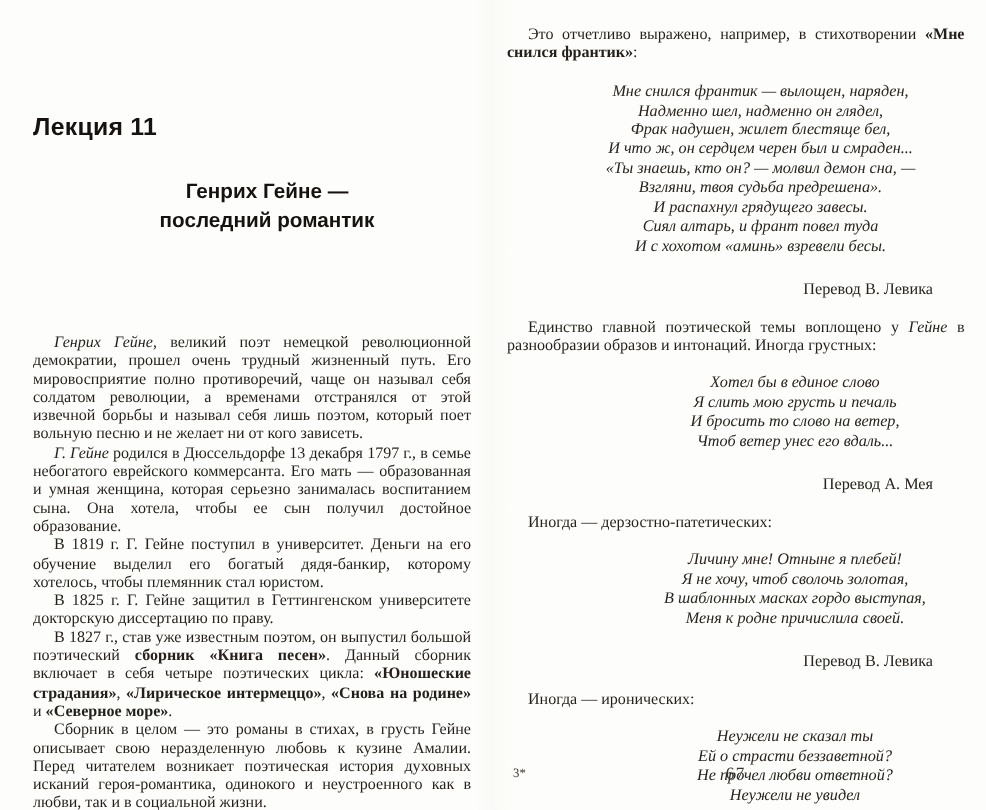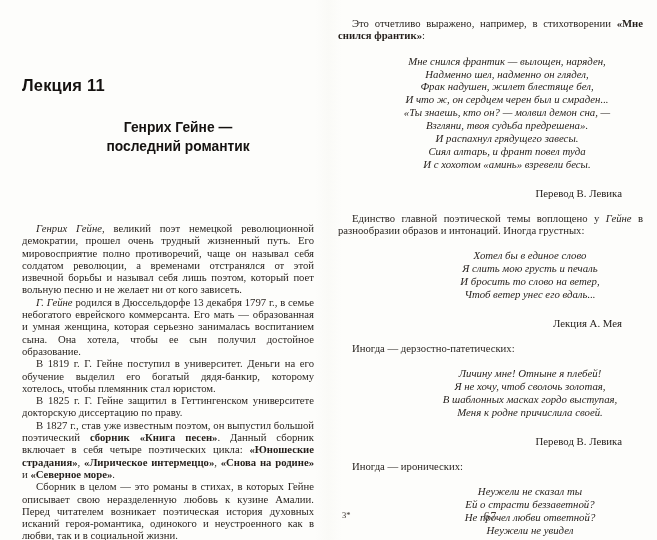--- a/index.html
+++ b/index.html
@@ -91,21 +91,21 @@
       <span class="t-line">Генрих Гейне —</span>
       <span class="t-line">последний романтик</span>
     </h2>
 
     <div class="body-text">
       <p class="para"><span class="seg-italic">Генрих Гейне</span><span>, великий поэт немецкой революционной демократии, прошел очень трудный жизненный путь. Его мировосприятие полно противоречий, чаще он называл себя солдатом революции, а временами отстранялся от этой извечной борьбы и называл себя лишь поэтом, который поет вольную песню и не желает ни от кого зависеть.</span></p>
       <p class="para"><span class="seg-italic">Г. Гейне</span><span> родился в Дюссельдорфе 13 декабря 1797 г., в семье небогатого еврейского коммерсанта. Его мать — образованная и умная женщина, которая серьезно занималась воспитанием сына. Она хотела, чтобы ее сын получил достойное образование.</span></p>
       <p class="para"><span>В 1819 г. Г. Гейне поступил в университет. Деньги на его обучение выделил его богатый дядя-банкир, которому хотелось, чтобы племянник стал юристом.</span></p>
       <p class="para"><span>В 1825 г. Г. Гейне защитил в Геттингенском университете докторскую диссертацию по праву.</span></p>
       <p class="para"><span>В 1827 г., став уже известным поэтом, он выпустил большой поэтический </span><span class="seg-bold">сборник «Книга песен»</span><span>. Данный сборник включает в себя четыре поэтических цикла: </span><span class="seg-bold">«Юношеские страдания»</span><span>, </span><span class="seg-bold">«Лирическое интермеццо»</span><span>, </span><span class="seg-bold">«Снова на родине»</span><span> и </span><span class="seg-bold">«Северное море»</span><span>.</span></p>
-      <p class="para"><span>Сборник в целом — это романы в стихах, в которых Гейне описывает свою неразделенную любовь к кузине Амалии. Перед читателем возникает поэтическая история духовных исканий героя-романтика, одинокого и неустроенного как в любви, так и в социальной жизни.</span></p>
+      <p class="para"><span>Сборник в целом — это романы в стихах, в грусть Гейне описывает свою неразделенную любовь к кузине Амалии. Перед читателем возникает поэтическая история духовных исканий героя-романтика, одинокого и неустроенного как в любви, так и в социальной жизни.</span></p>
     </div>
 
     <div class="footer-left">
       <span class="pagenum">66</span>
     </div>
   </section>
 
   <section class="page page-right">
     <p class="para intro"><span>Это отчетливо выражено, например, в стихотворении </span><span class="seg-bold">«Мне снился франтик»</span><span>:</span></p>
 
@@ -123,21 +123,21 @@
     <div class="attribution">Перевод В. Левика</div>
 
     <p class="para para-mid"><span>Единство главной поэтической темы воплощено у </span><span class="seg-italic">Гейне</span><span> в разнообразии образов и интонаций. Иногда грустных:</span></p>
 
     <div class="poem poem-deep">
         <div class="poem-line">Хотел бы в единое слово</div>
         <div class="poem-line">Я слить мою грусть и печаль</div>
         <div class="poem-line">И бросить то слово на ветер,</div>
         <div class="poem-line">Чтоб ветер унес его вдаль...</div>
       </div>
-    <div class="attribution">Лекция А. Мея</div>
+    <div class="attribution">Перевод А. Мея</div>
 
     <p class="para para-mid"><span>Иногда — дерзостно-патетических:</span></p>
 
     <div class="poem poem-deep">
         <div class="poem-line">Личину мне! Отныне я плебей!</div>
         <div class="poem-line">Я не хочу, чтоб сволочь золотая,</div>
         <div class="poem-line">В шаблонных масках гордо выступая,</div>
         <div class="poem-line">Меня к родне причислила своей.</div>
       </div>
     <div class="attribution">Перевод В. Левика</div>

